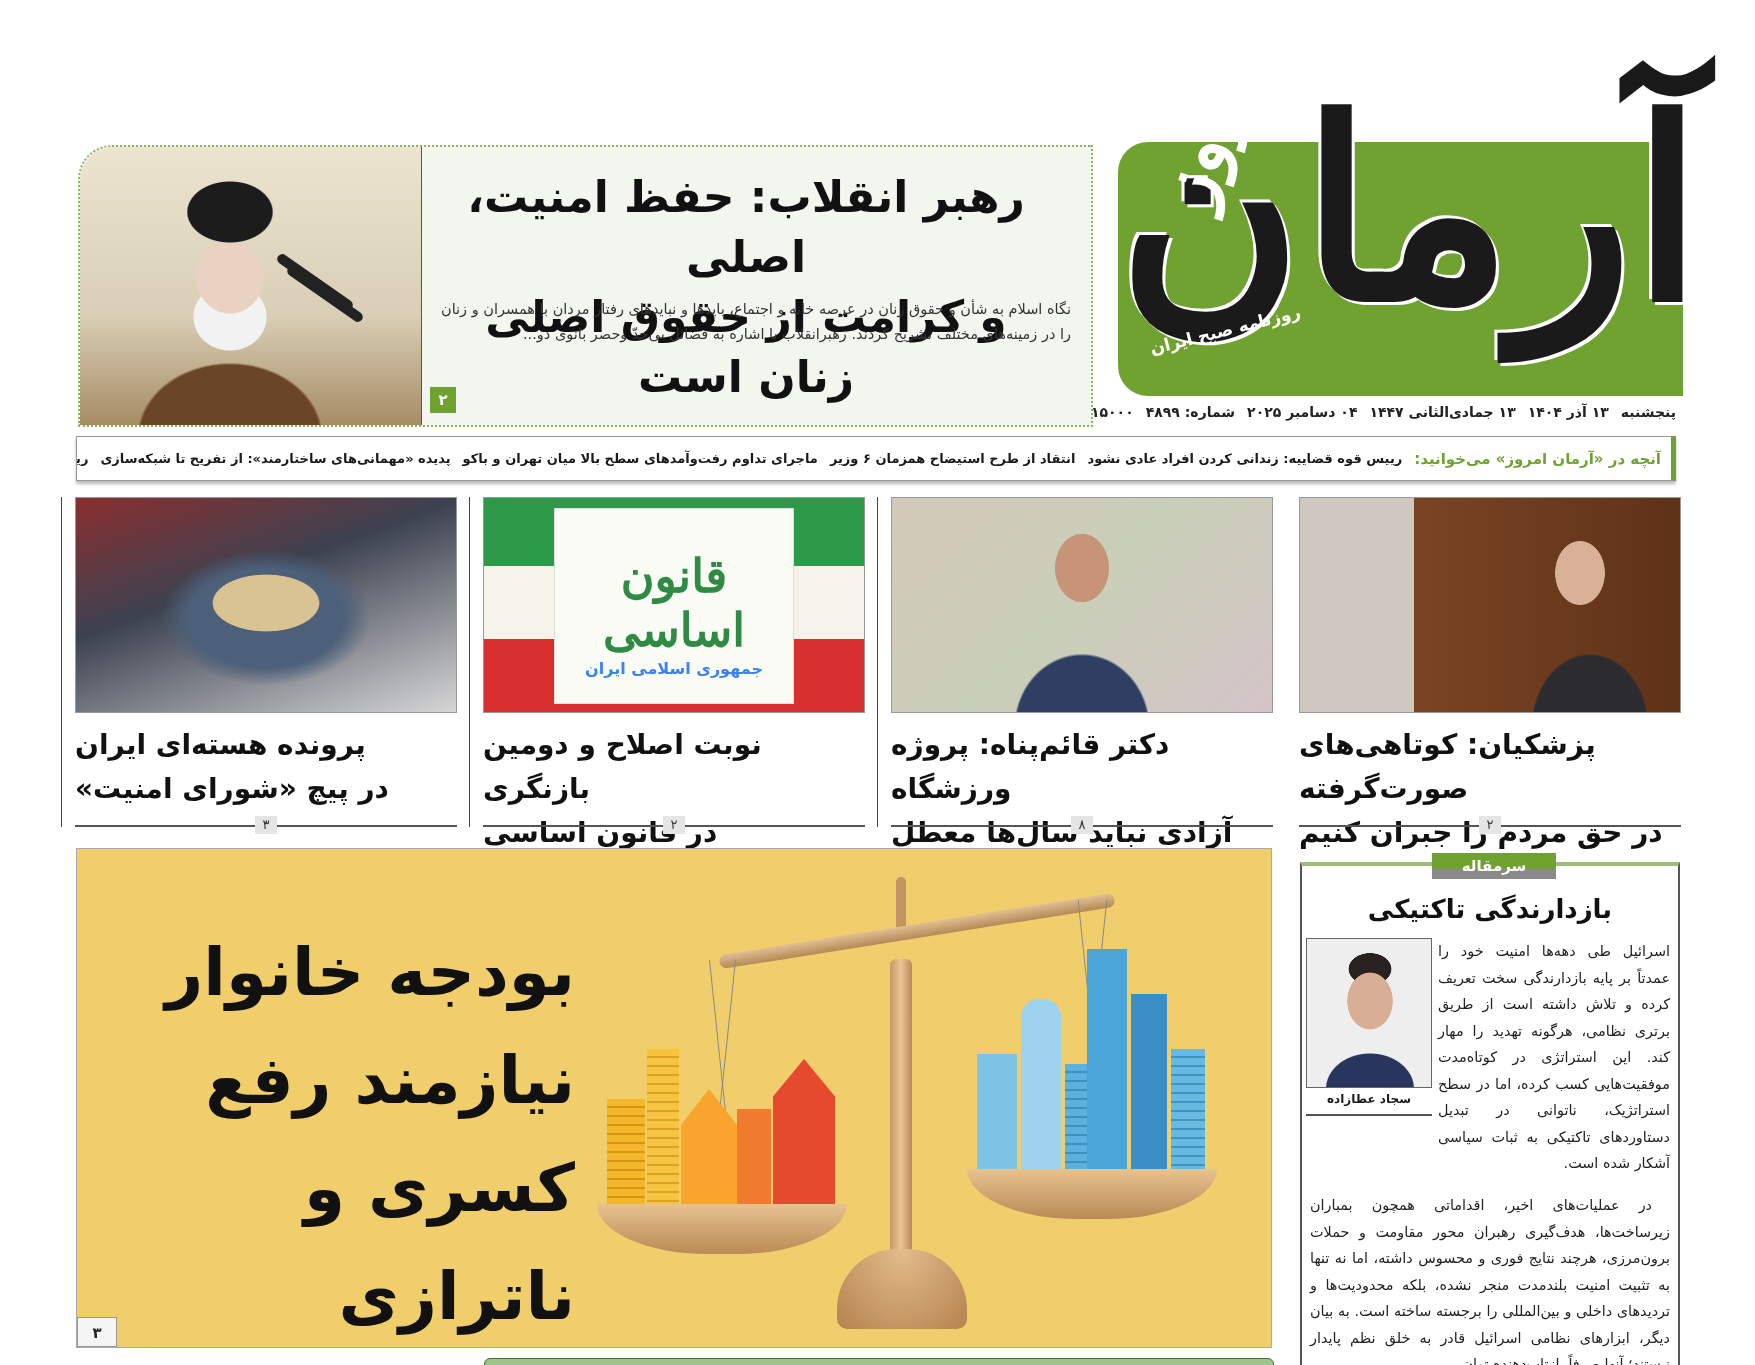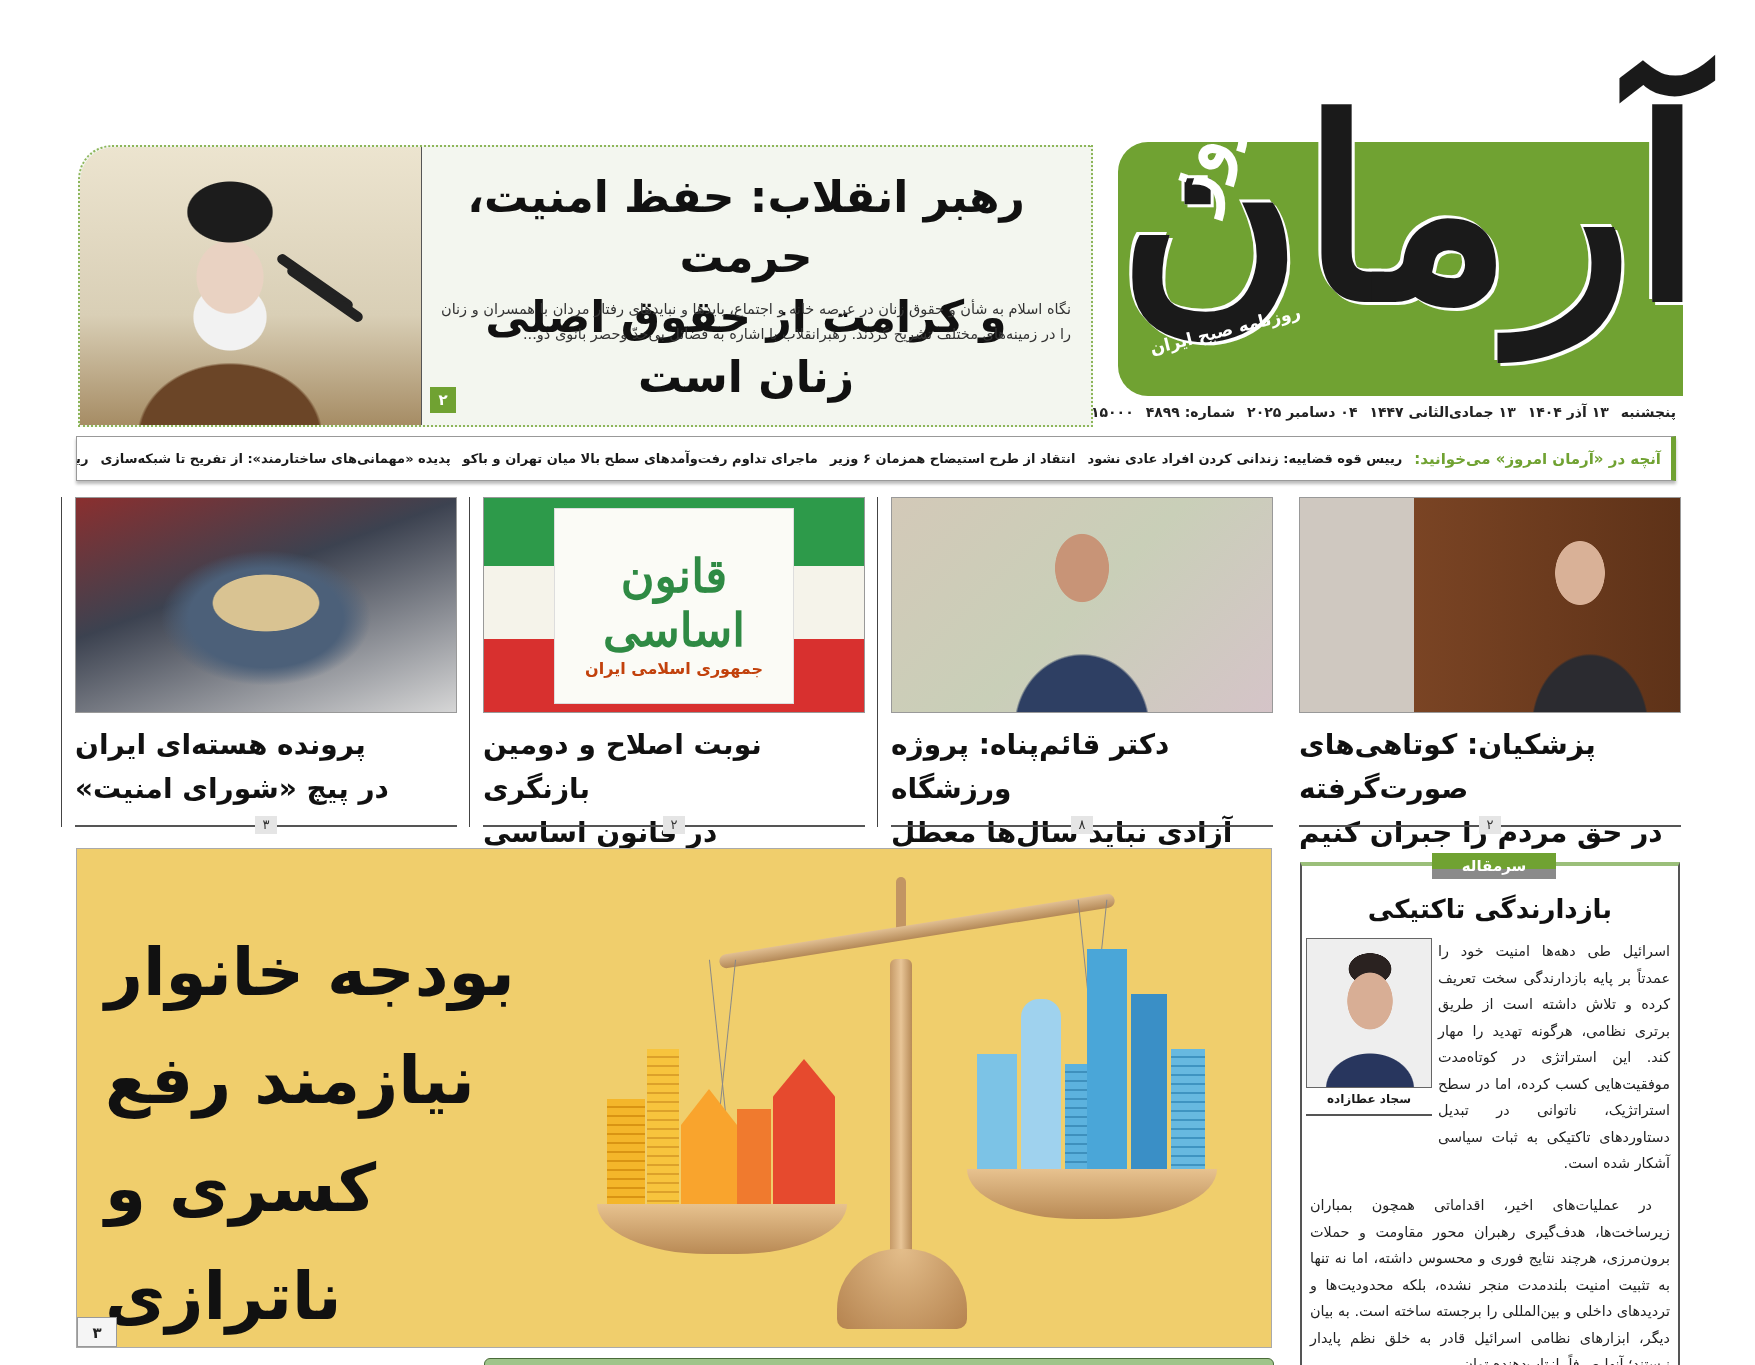--- a/index.html
+++ b/index.html
@@ -49,33 +49,33 @@
   .card-num { position: absolute; left: 50%; top: 319px; transform: translateX(-50%); background: #e5e5e5; width: 22px; height: 18px; font-size: 13px; text-align: center; line-height: 18px; color: #333; }
   .img-un { background:
       radial-gradient(ellipse 75px 40px at 190px 105px, #d9c392 70%, transparent 72%),
       radial-gradient(ellipse 140px 90px at 190px 120px, #4c6079 55%, transparent 75%),
       linear-gradient(160deg, #8a2f2f 0%, #3c4250 40%, #d6d6d6 100%); }
   .img-law { background:
       linear-gradient(180deg, transparent 0, transparent 30%, transparent 70%, transparent 100%),
       linear-gradient(180deg, #2d9a4a 0, #2d9a4a 32%, #f5f3ea 32%, #f5f3ea 66%, #d8302f 66%, #d8302f 100%); position: relative; }
   .img-law .law-panel { position: absolute; left: 70px; top: 10px; width: 240px; height: 196px; background: #fbfbf6; border: 1px solid #ddd; }
   .img-law .law-title { position: absolute; left: 0; right: 0; top: 40px; text-align: center; font-size: 46px; font-weight: bold; color: #2f8a44; font-family: "DejaVu Serif", serif; }
-  .img-law .law-sub { position: absolute; left: 0; right: 0; top: 150px; text-align: center; font-size: 16px; font-weight: bold; color: #c2410c; }
+  .img-law .law-sub { position: absolute; left: 0; right: 0; top: 150px; text-align: center; font-size: 16px; font-weight: bold; color: #3b82f6; }
   .img-man { background:
       radial-gradient(ellipse 38px 48px at 190px 70px, #c89477 70%, transparent 72%),
       radial-gradient(ellipse 110px 120px at 190px 230px, #2e3f63 60%, transparent 62%),
       linear-gradient(135deg, #d3c9b8, #c9cfb8 50%, #d5c4c8); }
   .img-pez { background:
       radial-gradient(ellipse 35px 45px at 280px 75px, #d9b197 70%, transparent 72%),
       radial-gradient(ellipse 95px 120px at 290px 230px, #2b2b30 60%, transparent 62%),
       linear-gradient(90deg, #cfc8c0 0, #cfc8c0 30%, #7a4424 30%, #5e3218 100%); }
 
   
   .feature { left: 76px; top: 848px; width: 1196px; height: 500px; background: #f0ce6c; border: 1px solid #aaa; overflow: hidden; }
-  .feature-head { position: absolute; left: 28px; top: 70px; width: 470px; text-align: left; font-size: 66px; line-height: 108px; font-weight: 900; color: #111; }
+  .feature-head { position: absolute; left: 28px; top: 70px; width: 470px; text-align: right; font-size: 66px; line-height: 108px; font-weight: 900; color: #111; }
   .scale-post { position: absolute; left: 813px; top: 110px; width: 22px; height: 320px; background: linear-gradient(90deg, #c69a67, #e8c597, #b88b58); border-radius: 6px; }
   .scale-base { position: absolute; left: 760px; top: 400px; width: 130px; height: 80px; background: radial-gradient(ellipse at center top, #e3bd8a, #b5834f); border-radius: 60px 60px 10px 10px; }
   .scale-beam { position: absolute; left: 640px; top: 75px; width: 400px; height: 14px; background: linear-gradient(180deg, #e1bf93, #b48957); border-radius: 8px; transform: rotate(-9deg); transform-origin: center; }
   .scale-tip { position: absolute; left: 819px; top: 28px; width: 10px; height: 60px; background: #c29563; border-radius: 5px 5px 0 0; }
   .pan { position: absolute; height: 50px; background: linear-gradient(180deg, #e7c28f, #b98a55); border-radius: 0 0 110px 110px / 0 0 50px 50px; }
   .pan-left { left: 520px; top: 355px; width: 250px; }
   .pan-right { left: 890px; top: 320px; width: 250px; }
   .string { position: absolute; width: 1px; background: #888; }
   .bld { position: absolute; bottom: 0; }
   .stack-left { position: absolute; left: 530px; top: 185px; width: 230px; height: 175px; }
@@ -122,21 +122,21 @@
   <span class="sq"></span>
   <span>۱۵۰۰۰ تومان</span>
 </div>
 
 <div class="abs lead">
   <div class="lead-photo">
     <div class="lead-mic"></div>
     <div class="lead-mic2"></div>
   </div>
   <div class="lead-head">
-    <div>رهبر انقلاب: حفظ امنیت، حرمت</div>
+    <div>رهبر انقلاب: حفظ امنیت، اصلی</div>
     <div>و کرامت از حقوق اصلی زنان است</div>
   </div>
   <div class="lead-body">
     <p>نگاه اسلام به شأن و حقوق زنان در عرصه خانه و اجتماع، بایدها و نبایدهای رفتار مردان با همسران و زنان را در زمینه‌های مختلف تشریح کردند. رهبرانقلاب با اشاره به فضائل بی‌حدّ وحصر بانوی دو...</p>
   </div>
   <div class="page-badge">۲</div>
 </div>
 
 <div class="abs ticker">
   <span class="ticker-label">آنچه در «آرمان امروز» می‌خوانید:</span>

